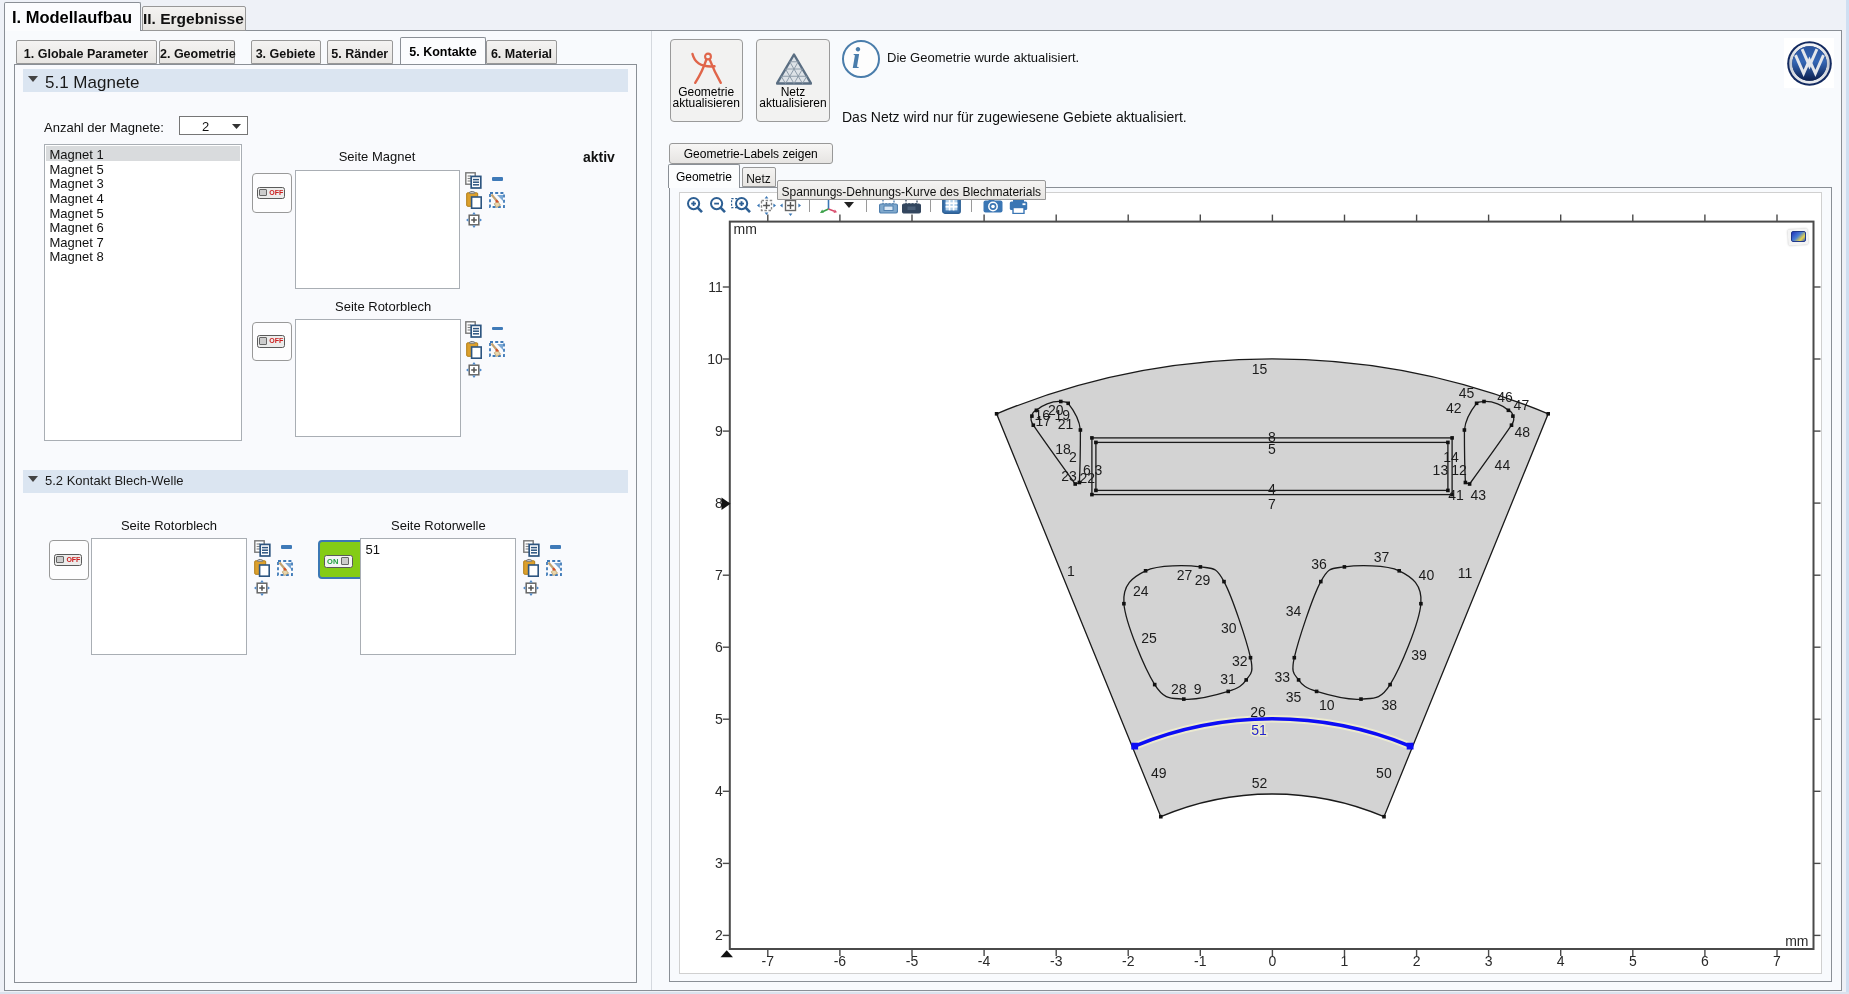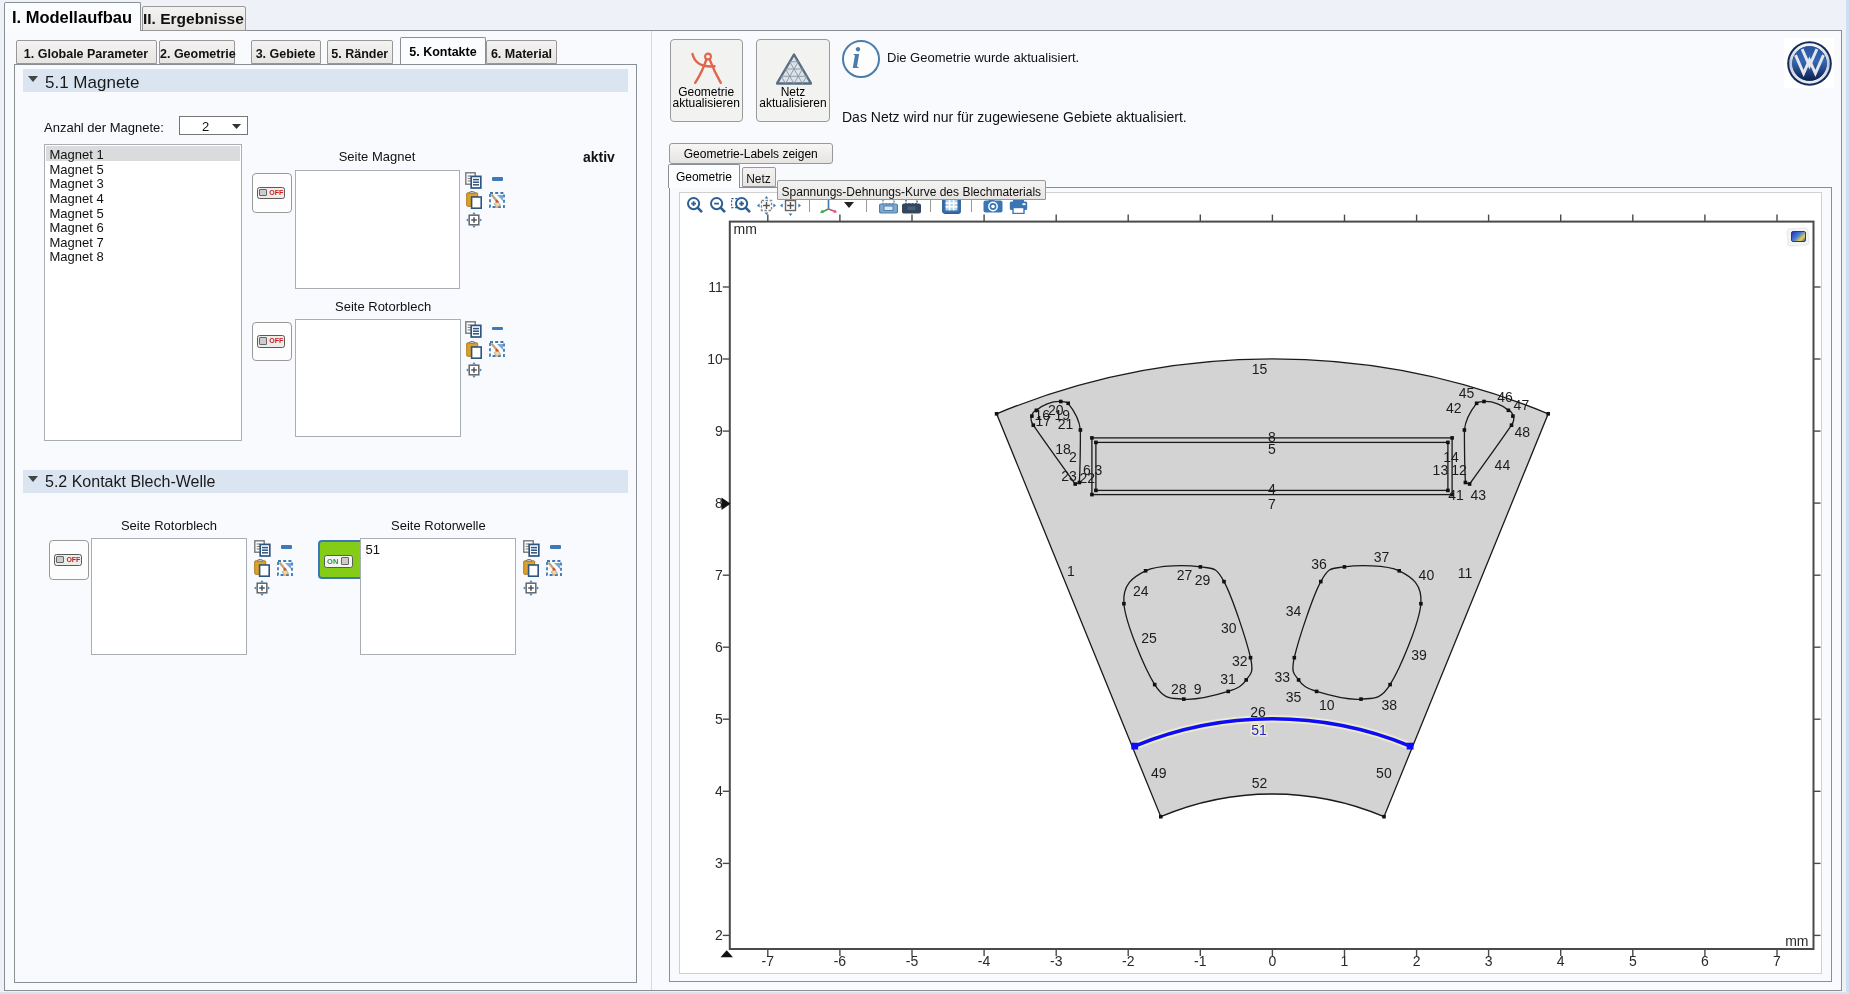--- a/index.html
+++ b/index.html
@@ -132,21 +132,21 @@
 <path d="M 8 0 L 9.8 2.4 L 6.2 2.4 Z" fill="#4a86c8"></path>
 <path d="M 8 16 L 9.8 13.6 L 6.2 13.6 Z" fill="#4a86c8"></path>
 <path d="M 0 8 L 2.4 6.2 L 2.4 9.8 Z" fill="#4a86c8"></path>
 <path d="M 16 8 L 13.6 6.2 L 13.6 9.8 Z" fill="#4a86c8"></path>
   </svg>
 
 <div style="position:absolute;left:23px;top:469.7px;width:605px;height:23px;background:#dbe5f1"></div>
 <svg style="position:absolute;left:28px;top:476.4px" width="10" height="6">
     <path d="M0 0 L10 0 L5 6 Z" fill="#444"></path>
   </svg>
-<div class="lbl" style="left:45px;top:473px;font-size:16px;color:#1a1a1a">5.2 Kontakt Blech-Welle</div>
+<div class="lbl" style="left:45px;top:473px;font-size:13px;color:#1a1a1a">5.2 Kontakt Blech-Welle</div>
 
 <div class="lbl" style="left:120px;top:518px;width:98px;text-align:center">Seite Rotorblech</div>
 <div style="position:absolute;left:49.4px;top:540.3px;width:39.5px;height:39.5px;background:#fdfdfe;border:1.3px solid #999;border-radius:4px">
 <div style="position:absolute;left:3.5px;top:12.5px;width:28px;height:12.5px;background:#ececeb;border:1.8px solid #5a5a5a;border-radius:2.5px">
 <div style="position:absolute;left:1.2px;top:1px;width:8px;height:7.5px;background:#ccc;border:1.4px solid #666;border-radius:1px"></div>
 <div style="position:absolute;left:11.5px;top:1px;font:bold 7px 'Liberation Sans',sans-serif;color:#cc1f1f">OFF</div>
 </div>
   </div>
 <div class="listbox" style="left:91px;top:537.5px;width:155.5px;height:117.5px"></div>
 <svg style="position:absolute;left:253.5px;top:539.5px" width="17" height="17" viewBox="0 0 17 17">

